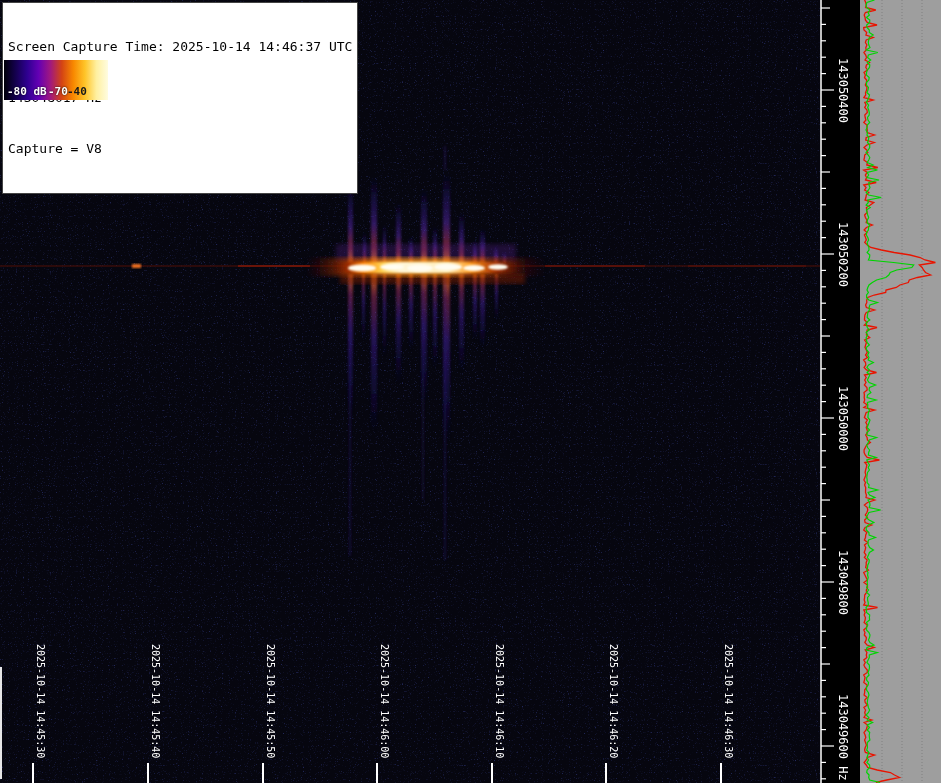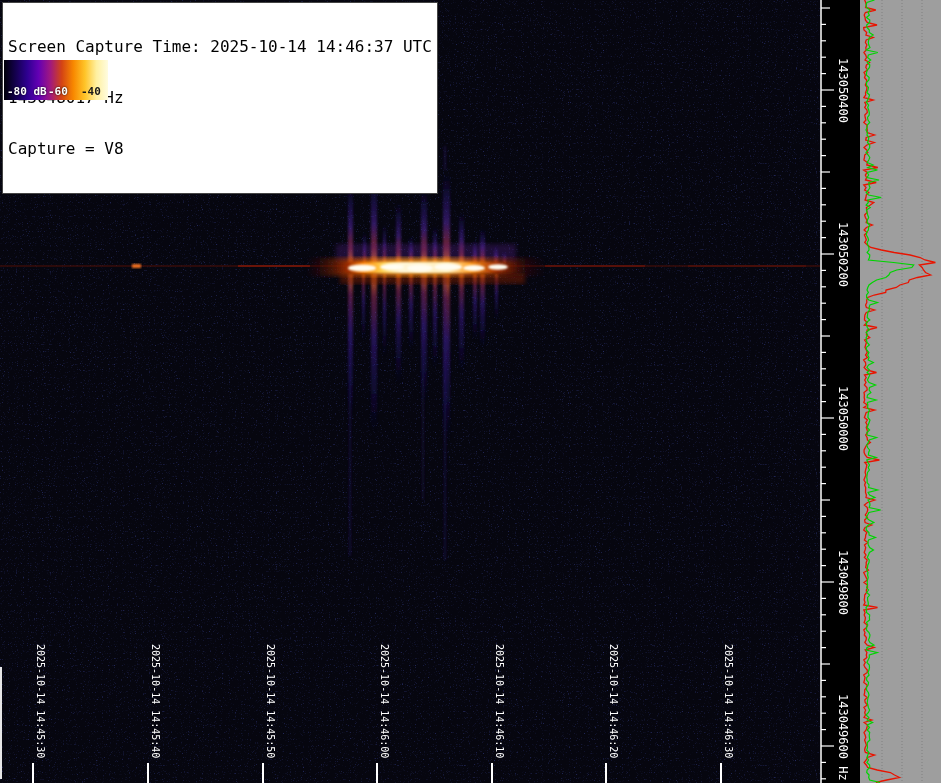--- a/index.html
+++ b/index.html
@@ -25,31 +25,31 @@
   
   #time-axis-layer { position:absolute; left:0; top:0; width:820px; height:783px; pointer-events:none; }
   .time-tick { position:absolute; bottom:0; width:2px; height:20px; background:#fff; }
   .time-label { position:absolute; bottom:25px; writing-mode:vertical-rl;
                 color:#fff; font-size:10px; line-height:12px; }
   #clipped-label-stub { position:absolute; left:0; bottom:4px; width:2px; height:112px;
                         background:#fff; opacity:0.9; }
 
   
   #info-box { position:absolute; left:2px; top:2px; background:#fff; color:#000;
-              font-size:16px; line-height:17px; padding:1px 5px 2px 5px;
+              font-size:13px; line-height:17px; padding:1px 5px 2px 5px;
               border:1px solid #444; white-space:pre; }
 
   
   #colorbar { position:absolute; left:4px; top:60px; width:104px; height:40px; }
   #colorbar-bar { width:104px; height:40px; }
   .cb-label { position:absolute; bottom:2px; font-size:11px; color:#fff;
               text-shadow:0 0 2px #000;font-weight:bold; }
   #cb-l { left:3px; }
   #cb-m { left:44px; }
-  #cb-r { left:77px; color:#1a1a1a; text-shadow:none; }
+  #cb-r { left:63px; color:#1a1a1a; text-shadow:none; }
 </style>
 </head>
 <body>
 
 <div id="window">
 
   <div id="waterfall">
     <svg width="820" height="783" viewBox="0 0 820 783">
       <defs>
         <filter id="speck1" x="0" y="0" width="100%" height="100%">
@@ -259,17 +259,17 @@
 
   <div id="info-box">
     <div>Screen Capture Time: 2025-10-14 14:46:37 UTC</div>
     <div>143048017 Hz</div>
     <div>Capture = V8</div>
   </div>
 
   <div id="colorbar">
     <div id="colorbar-bar" style="background: linear-gradient(90deg, rgb(0, 0, 8), rgb(20, 0, 78), rgb(46, 0, 144), rgb(100, 0, 180), rgb(160, 24, 128), rgb(212, 68, 20), rgb(248, 136, 0), rgb(255, 196, 40), rgb(255, 240, 160), rgb(255, 252, 224));"></div>
     <span class="cb-label" id="cb-l">-80 dB</span>
-    <span class="cb-label" id="cb-m">-60</span>
+    <span class="cb-label" id="cb-m">-70</span>
     <span class="cb-label" id="cb-r">-40</span>
   </div>
 
 </div>
 
 </body></html>

